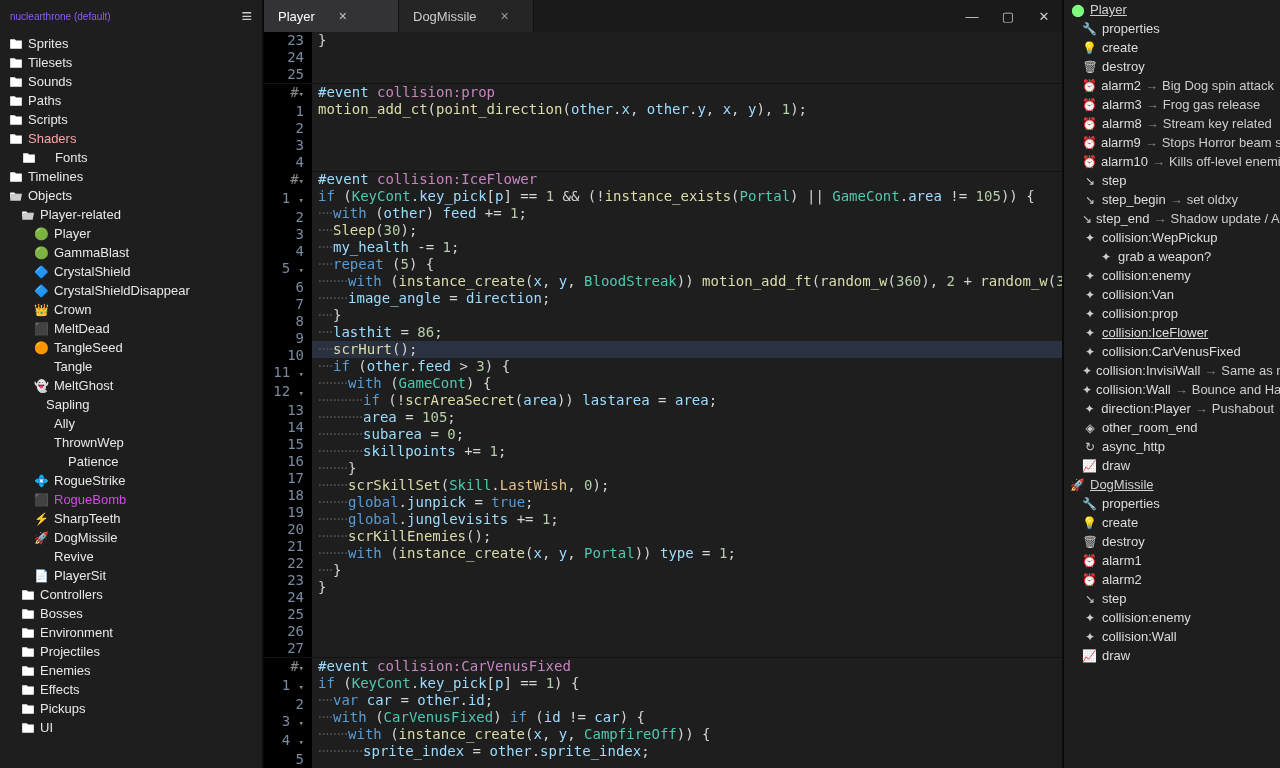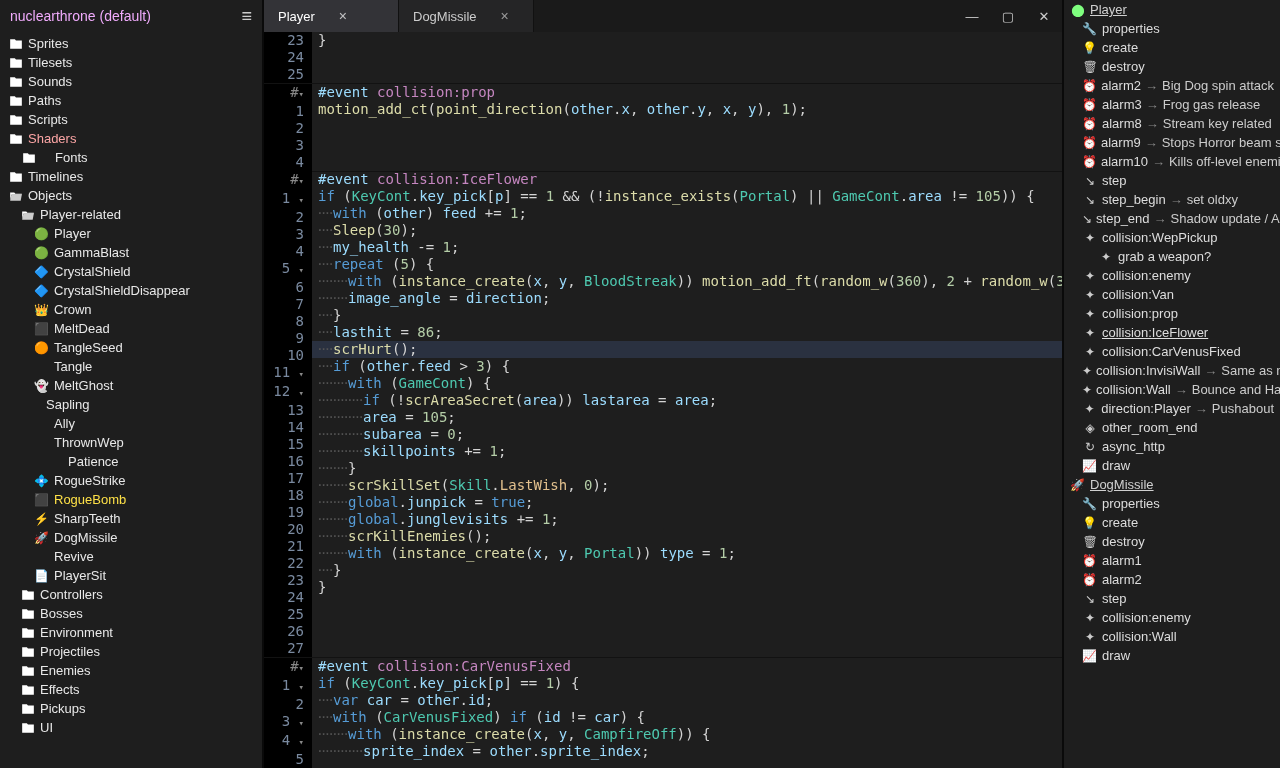--- a/index.html
+++ b/index.html
@@ -1,19 +1,19 @@
 <!DOCTYPE html>
 <html><head>
 <meta charset="utf-8">
 <style>
   html,body{margin:0;padding:0;background:#1e1e1e;color:#ccc;font-family:"Segoe UI",Arial,sans-serif;font-size:13px;overflow:hidden;height:100%;}
   .app{display:flex;height:768px;width:1280px;}
   .left{width:262px;background:#1e1e1e;display:flex;flex-direction:column;border-right:2px solid #0a0a0a;}
   .left-head{display:flex;align-items:center;justify-content:space-between;padding:0 10px;height:32px;}
-  .left-head .title{color:#f0abfc;font-size:14px;}
+  .left-head .title{color:#8b5cf6;font-size:10px;}
   .ham{font-size:18px;color:#ccc;line-height:1;}
   .tree{flex:1;overflow:hidden;padding:2px 0;}
   .ti{display:flex;align-items:center;height:19px;padding:0 6px;white-space:nowrap;cursor:default;}
   .ico{width:16px;height:16px;margin-right:4px;display:flex;align-items:center;justify-content:center;font-size:12px;line-height:1;}
   .mid{flex:1;display:flex;flex-direction:column;background:#1e1e1e;min-width:0;}
   .tabs{height:32px;display:flex;align-items:stretch;background:#1a1a1a;position:relative;}
   .tab{display:flex;align-items:center;padding:0 10px 0 14px;min-width:110px;background:#252526;border-right:1px solid #111;color:#ccc;position:relative;gap:24px;}
   .tab.active{background:#333337;color:#fff;}
   .tab .close{opacity:.7;font-size:14px;line-height:1;}
   .winctrl{position:absolute;right:0;top:0;display:flex;}
@@ -184,21 +184,21 @@
         <div class="ti" style="padding-left: 48px;">
           <span class="ico"></span>
           <span style="color:#e8e8e8">Patience</span>
         </div>
         <div class="ti" style="padding-left: 34px;">
           <span class="ico">💠</span>
           <span style="color:#e8e8e8">RogueStrike</span>
         </div>
         <div class="ti" style="padding-left: 34px;">
           <span class="ico">⬛</span>
-          <span style="color:#fde047">RogueBomb</span>
+          <span style="color:#d946ef">RogueBomb</span>
         </div>
         <div class="ti" style="padding-left: 34px;">
           <span class="ico">⚡</span>
           <span style="color:#e8e8e8">SharpTeeth</span>
         </div>
         <div class="ti" style="padding-left: 34px;">
           <span class="ico">🚀</span>
           <span style="color:#e8e8e8">DogMissile</span>
         </div>
         <div class="ti" style="padding-left: 34px;">

